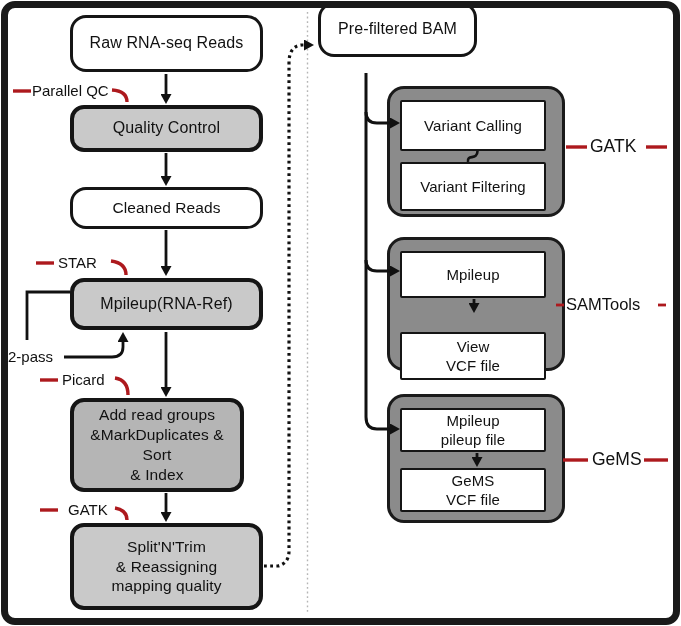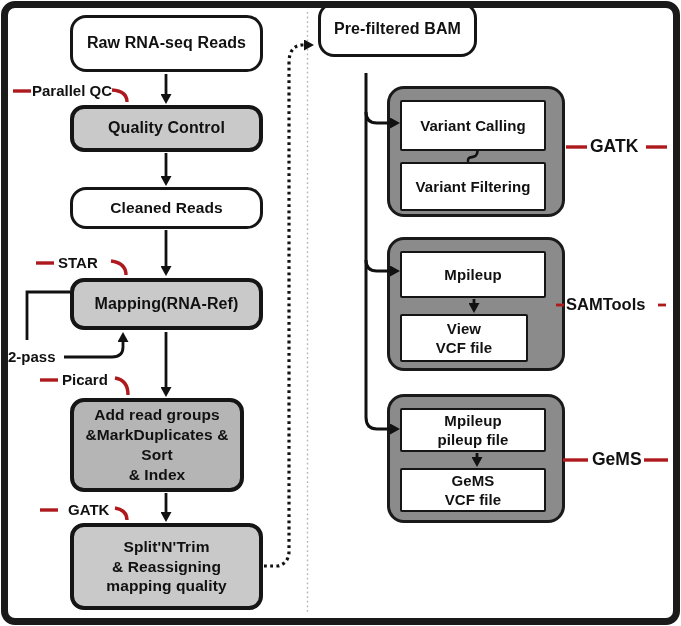--- a/index.html
+++ b/index.html
@@ -1,18 +1,18 @@
 <!DOCTYPE html>
 <html><head>
 <meta charset="utf-8">
 <style>
   html,body{margin:0;padding:0;background:#fff;}
   .stage{
     position:relative;width:681px;height:626px;background:#ffffff;
-    font-family:"Liberation Sans",sans-serif;font-weight:bold;color:#111;
+    font-family:"Liberation Sans",sans-serif;font-weight:normal;color:#111;
     overflow:hidden;
   }
   .frame{
     position:absolute;inset:1px;border:7px solid #1a1a1a;border-radius:14px;
     pointer-events:none;
   }
   .node{
     position:absolute;box-sizing:border-box;
     display:flex;align-items:center;justify-content:center;text-align:center;
     white-space:pre-line;background:#ffffff;
@@ -34,40 +34,40 @@
 <body>
 
 <div class="stage">
 
   <div class="node" style="left:70px;top:15px;width:193px;height:57px;font-size:16px">Raw RNA-seq Reads</div>
 
   <div class="node proc" style="left:70px;top:105px;width:193px;height:47px;font-size:16px">Quality Control</div>
 
   <div class="node" style="left:70px;top:187px;width:193px;height:42px">Cleaned Reads</div>
 
-  <div class="node proc" style="left:70px;top:278px;width:193px;height:52px;font-size:16px">Mapping(RNA-Ref)</div>
+  <div class="node proc" style="left:70px;top:278px;width:193px;height:52px;font-size:16px">Mpileup(RNA-Ref)</div>
 
   <div class="node proc proc-dark" style="left:70px;top:398px;width:174px;height:94px">Add read groups
 &amp;MarkDuplicates &amp;
 Sort
 &amp; Index</div>
 
   <div class="node proc" style="left:70px;top:523px;width:193px;height:87px">Split'N'Trim
 &amp; Reassigning
 mapping quality</div>
 
   <div class="node" style="left:318px;top:2px;width:159px;height:55px;font-size:16px">Pre-filtered BAM</div>
 
   <div class="container-box" style="left:387px;top:86px;width:178px;height:131px"></div>
   <div class="node inner" style="left:400px;top:100px;width:146px;height:51px">Variant Calling</div>
   <div class="node inner" style="left:400px;top:162px;width:146px;height:49px">Variant Filtering</div>
 
   <div class="container-box" style="left:387px;top:237px;width:178px;height:134px"></div>
   <div class="node inner" style="left:400px;top:251px;width:146px;height:47px">Mpileup</div>
-  <div class="node inner" style="left:400px;top:314px;width:128px;height:48px">View
+  <div class="node inner" style="left:400px;top:332px;width:146px;height:48px">View
 VCF file</div>
 
   <div class="container-box" style="left:387px;top:394px;width:178px;height:129px"></div>
   <div class="node inner" style="left:400px;top:408px;width:146px;height:44px">Mpileup
 pileup file</div>
   <div class="node inner" style="left:400px;top:468px;width:146px;height:44px">GeMS
 VCF file</div>
 
   <div class="tool-label" style="left:32px;top:82px">Parallel QC</div>
   <div class="tool-label" style="left:58px;top:254px">STAR</div>

